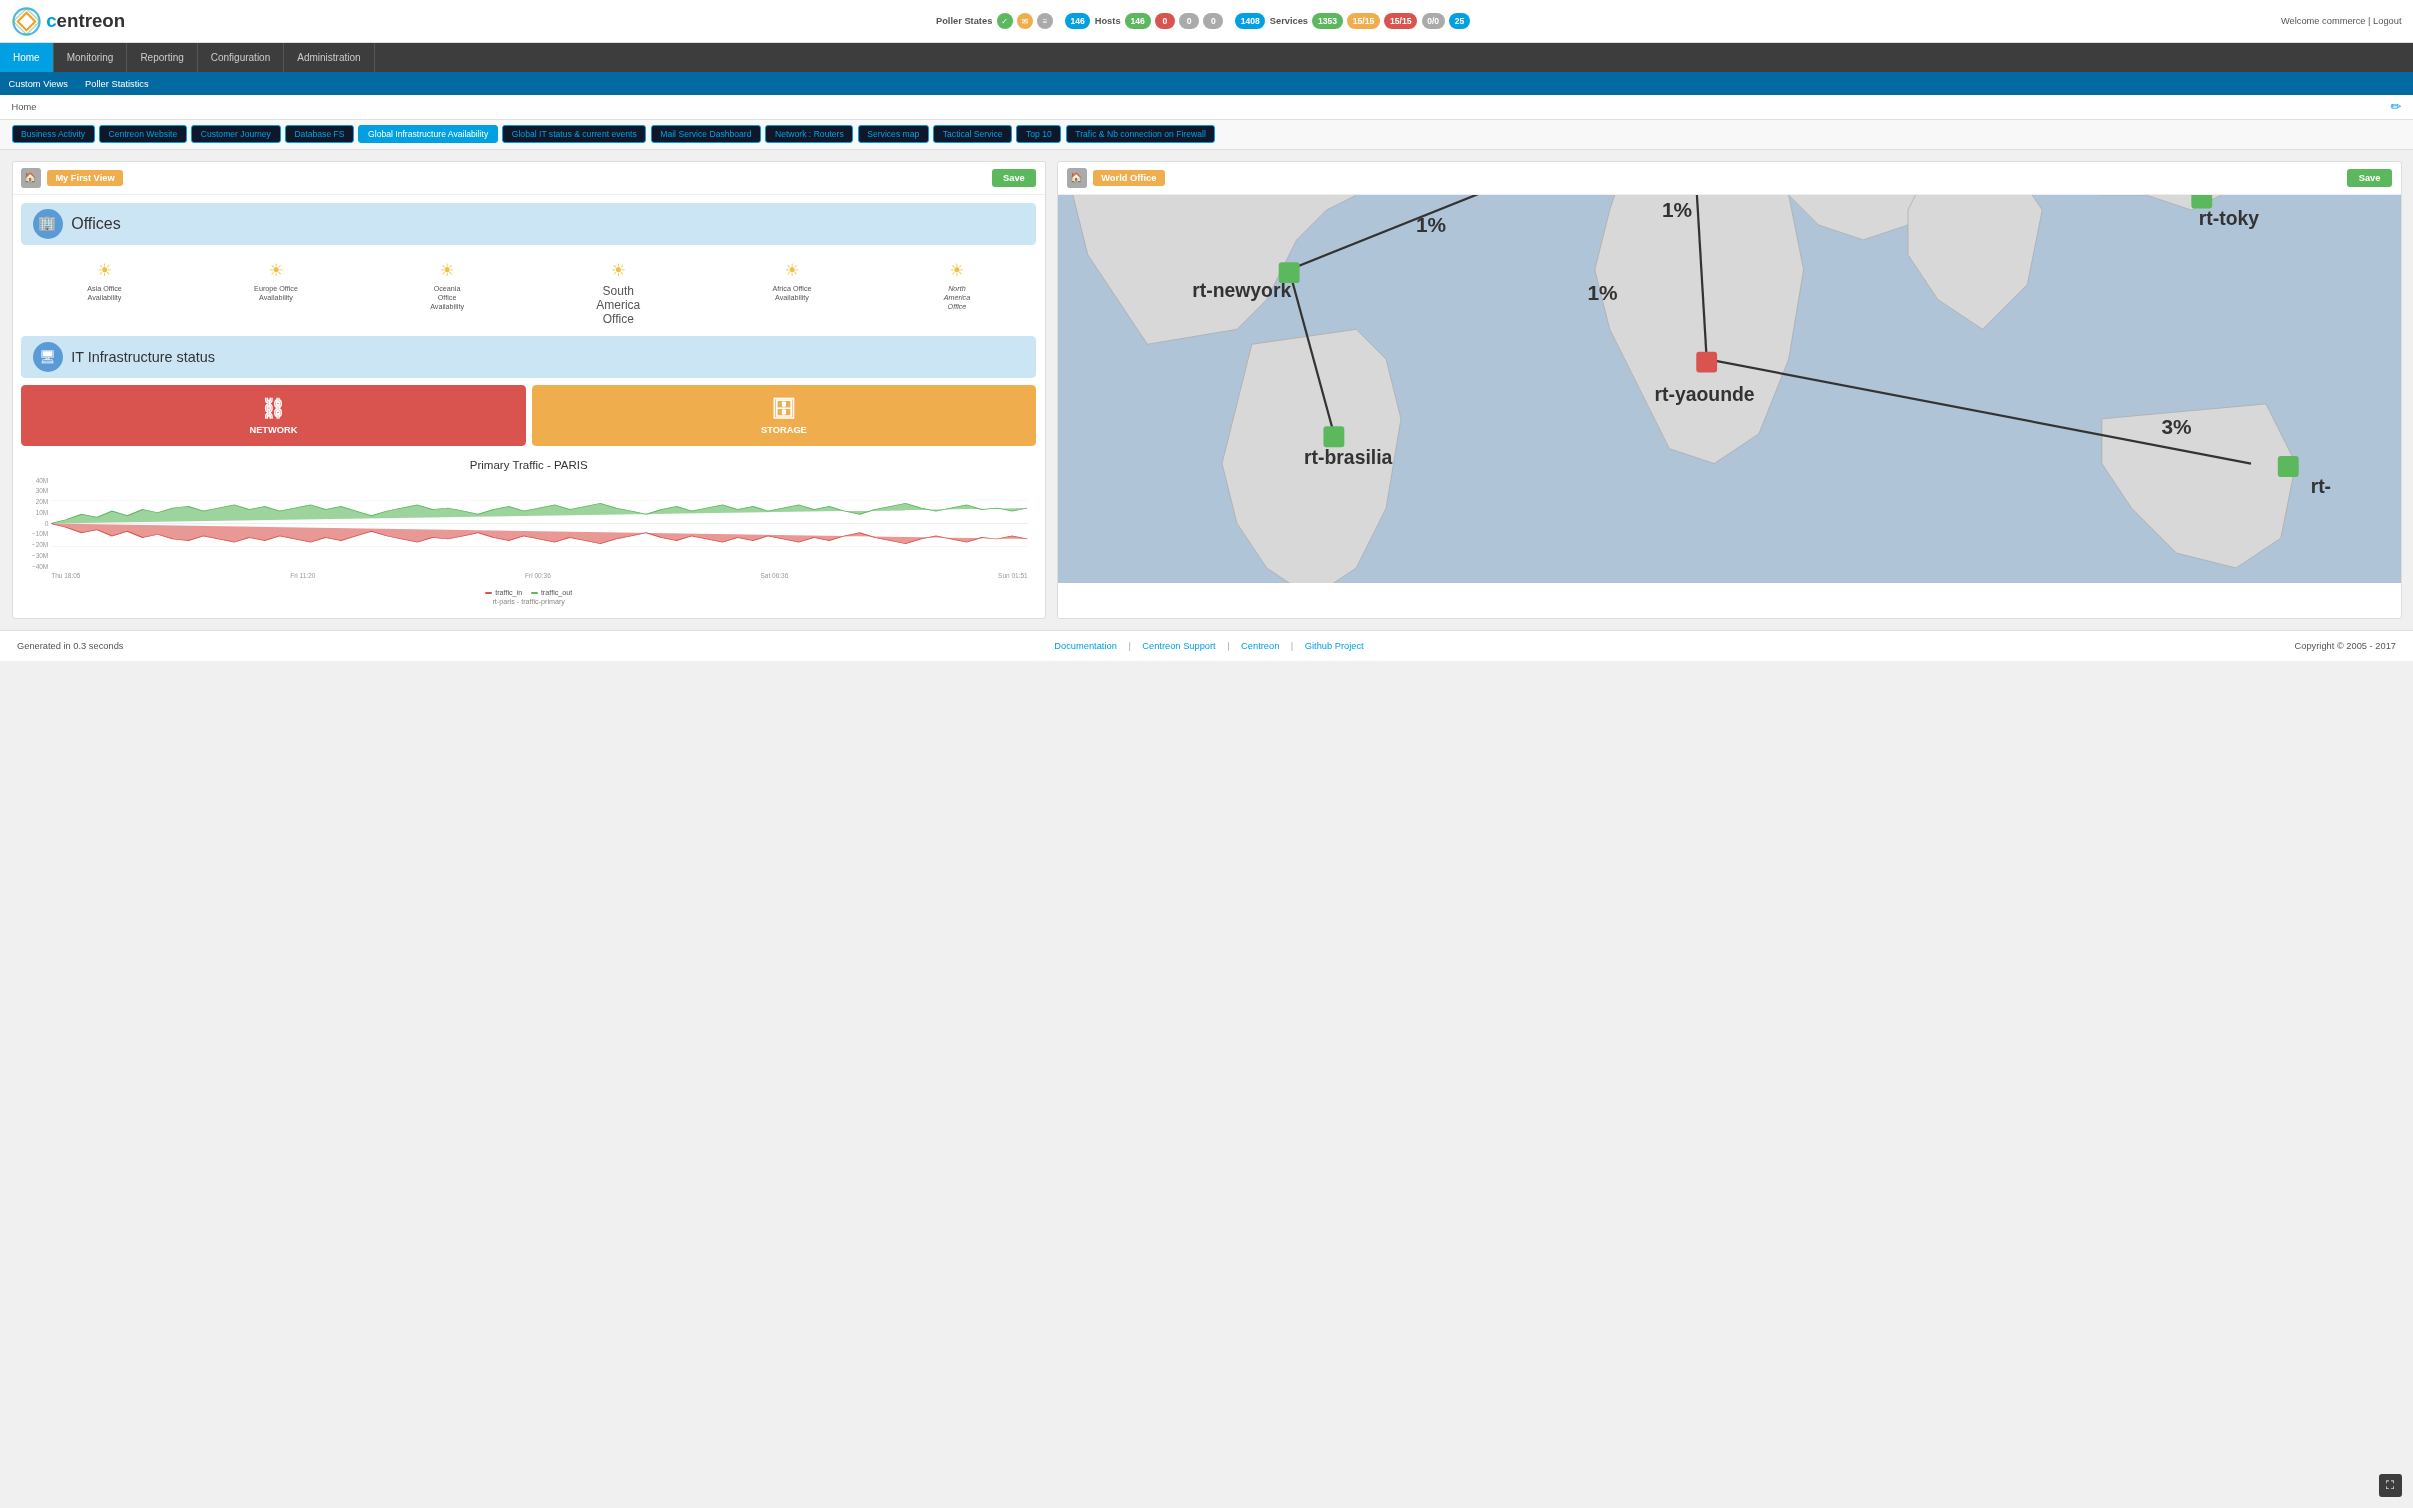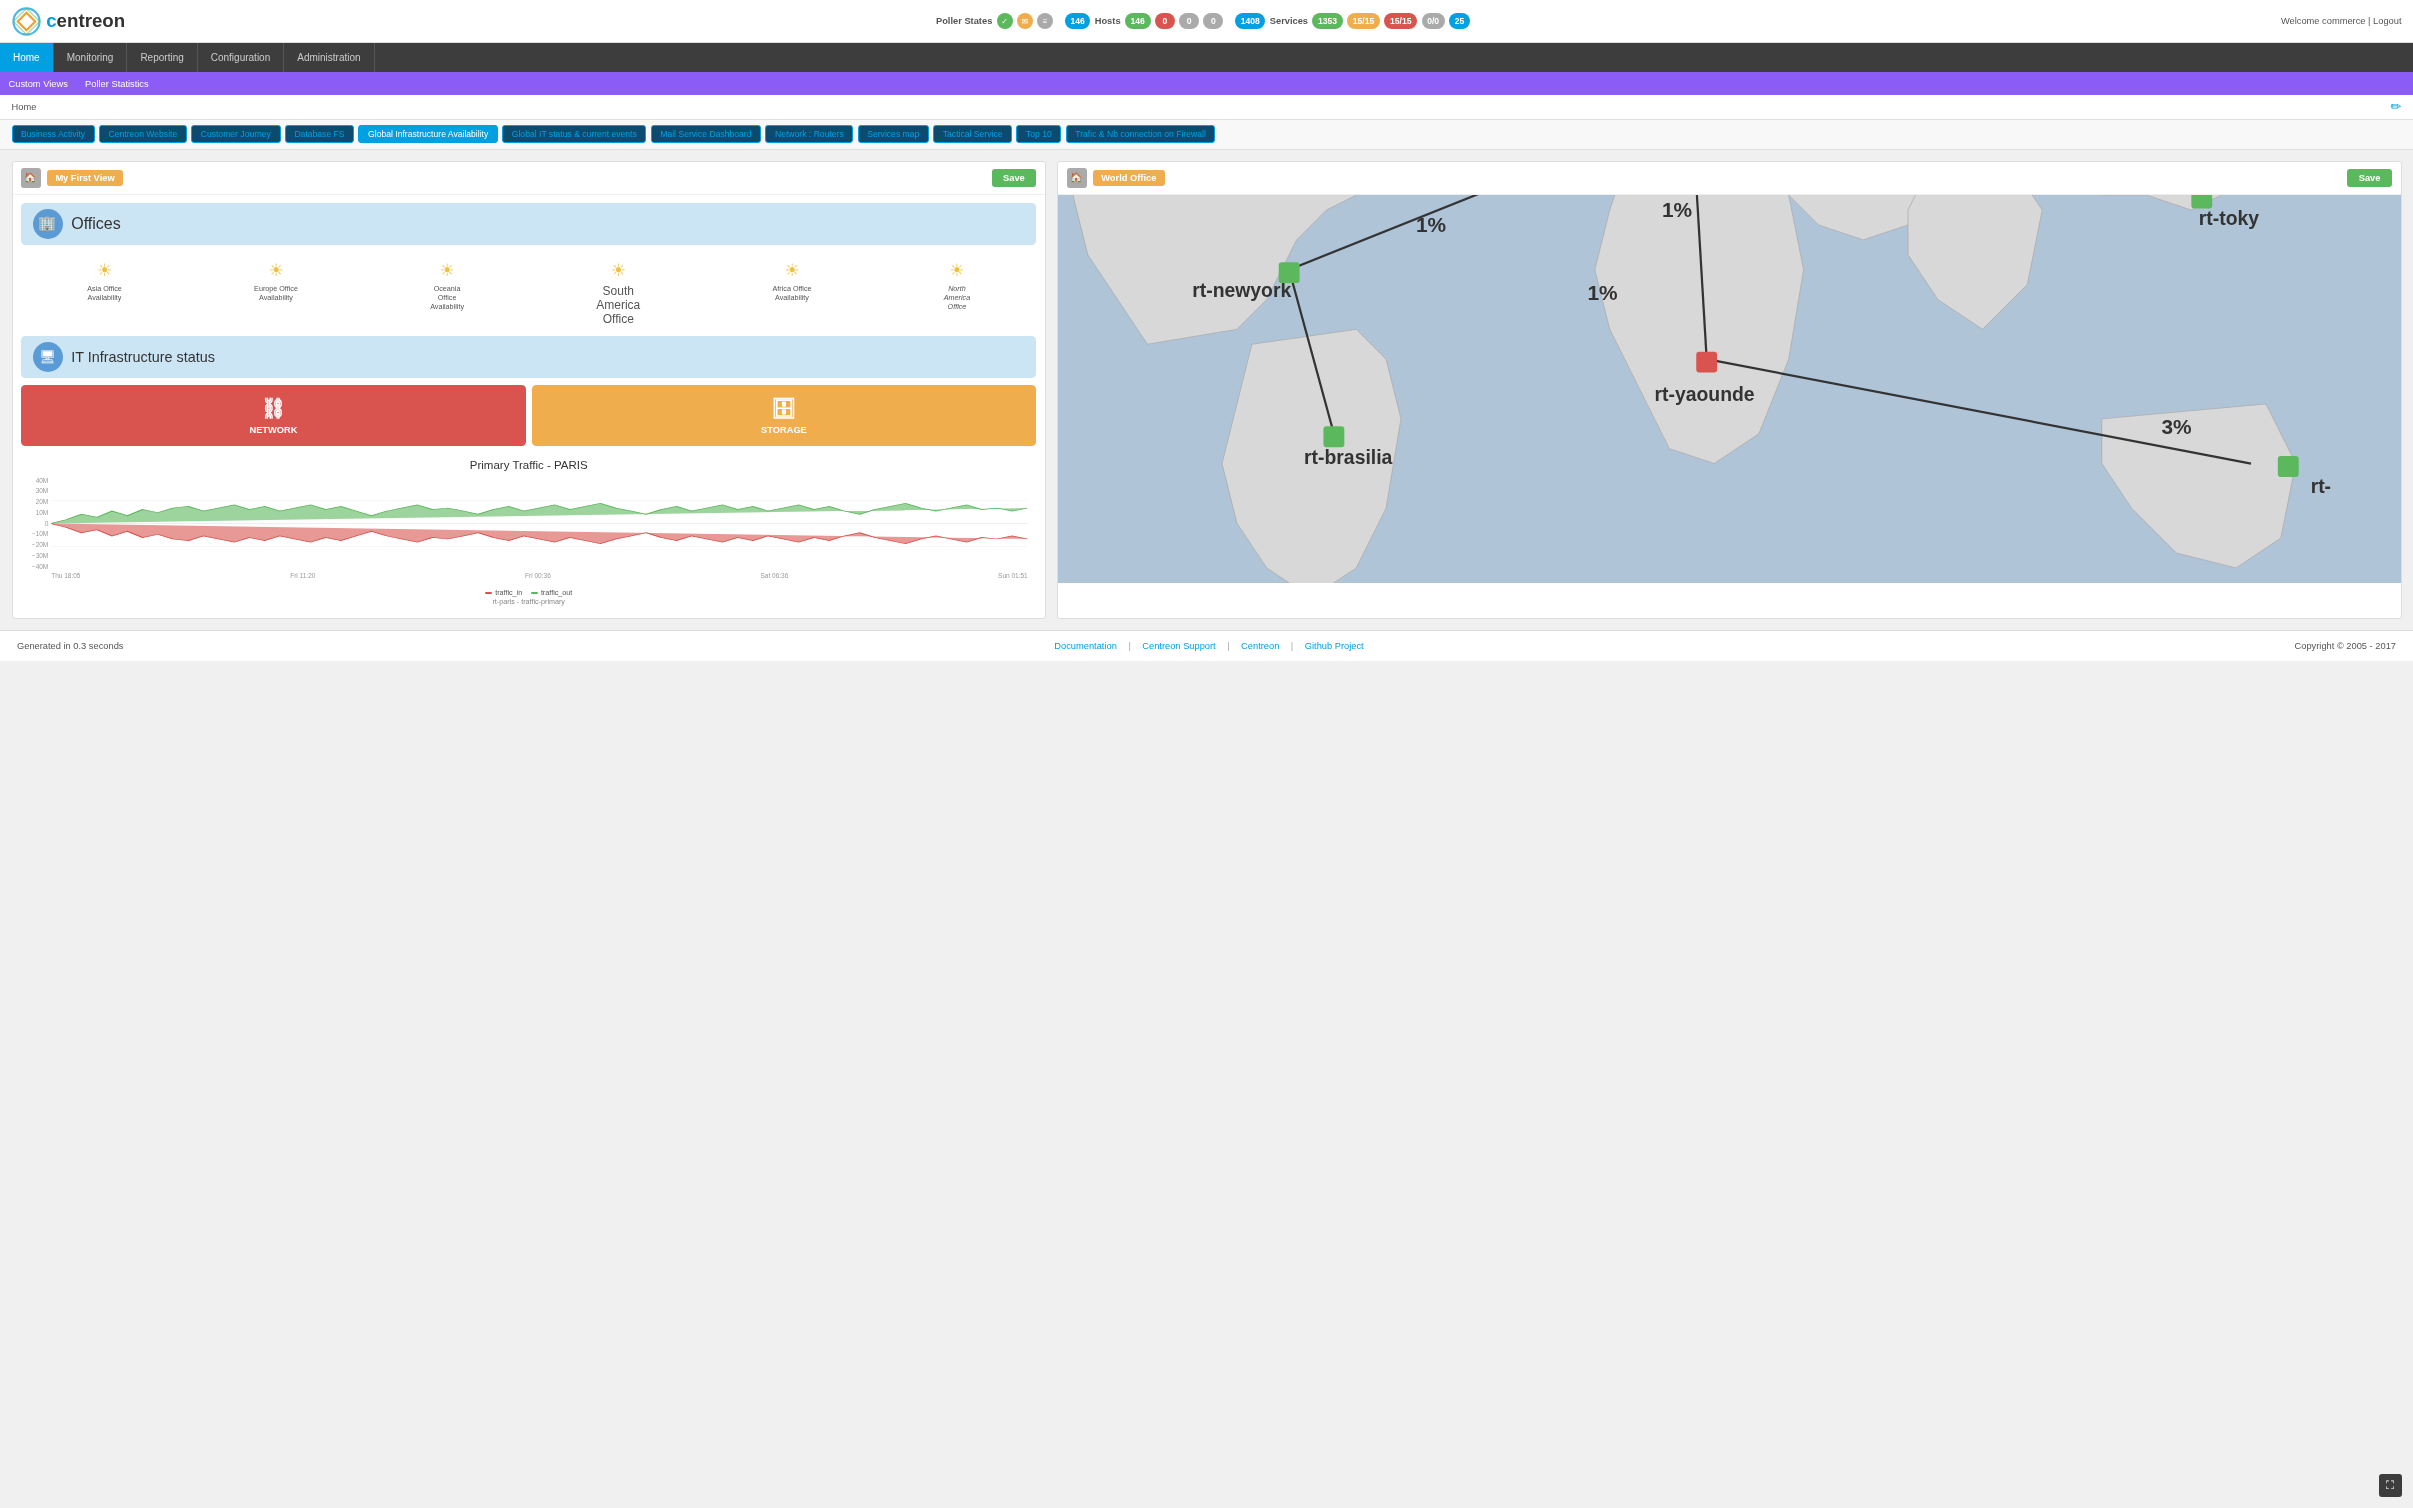--- a/index.html
+++ b/index.html
@@ -53,21 +53,21 @@
       color: #ccc;
       cursor: pointer;
       font-size: 10px;
       text-decoration: none;
       border-right: 0.7px solid #555;
     }
     .nav-item.active { background: #00a0e3; color: #fff; }
 
     
     .sub-nav {
-      background: #8b5cf6;
+      background: #0369a1;
       display: flex;
       align-items: center;
       height: 23px;
       padding: 0 5.7px;
       gap: 11.5px;
     }
     .sub-nav-item { color: #fff; font-size: 9.3px; cursor: pointer; padding: 0 2.9px; }
 
     
     .breadcrumb-bar {
@@ -85,21 +85,21 @@
     .tabs-bar {
       background: #f8f8f8;
       padding: 5.7px 11.5px;
       display: flex;
       flex-wrap: wrap;
       gap: 4.3px;
       border-bottom: 0.7px solid #ddd;
     }
     .tab-btn {
       border: 1.4px solid #00a0e3;
-      background: #0c4a6e;
+      background: #0f172a;
       color: #00a0e3;
       border-radius: 2.9px;
       padding: 2.9px 8.6px;
       font-size: 8.6px;
       cursor: pointer;
       white-space: nowrap;
     }
     .tab-btn.active { background: #00a0e3; color: #fff; }
 
     

